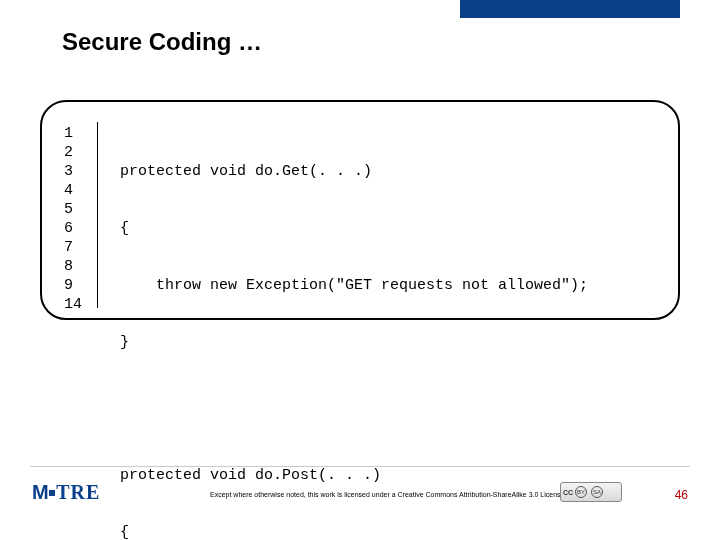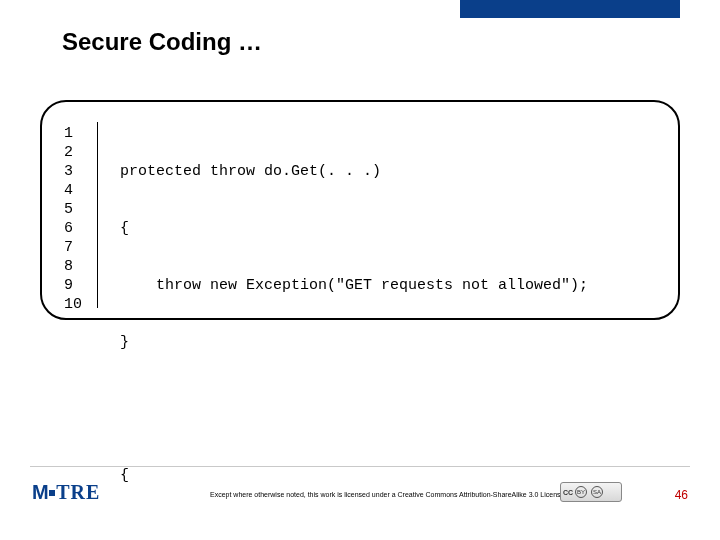--- a/index.html
+++ b/index.html
@@ -37,29 +37,30 @@
       <div class="ln-col">
         <div>1</div>
         <div>2</div>
         <div>3</div>
         <div>4</div>
         <div>5</div>
         <div>6</div>
         <div>7</div>
         <div>8</div>
         <div>9</div>
-        <div>10</div>
+        <div>14</div>
       </div>
       <div class="code-col">
-        <div>protected throw do.Get(. . .)</div>
+        <div>protected void do.Get(. . .)</div>
         <div>{</div>
         <div>    throw new Exception("GET requests not allowed");</div>
         <div>}</div>
         <div></div>
         <div></div>
+        <div>protected void do.Post(. . .)</div>
         <div>{</div>
         
         
       </div>
     </div>
   </div>
 
 
   <div class="hr"></div>
 

